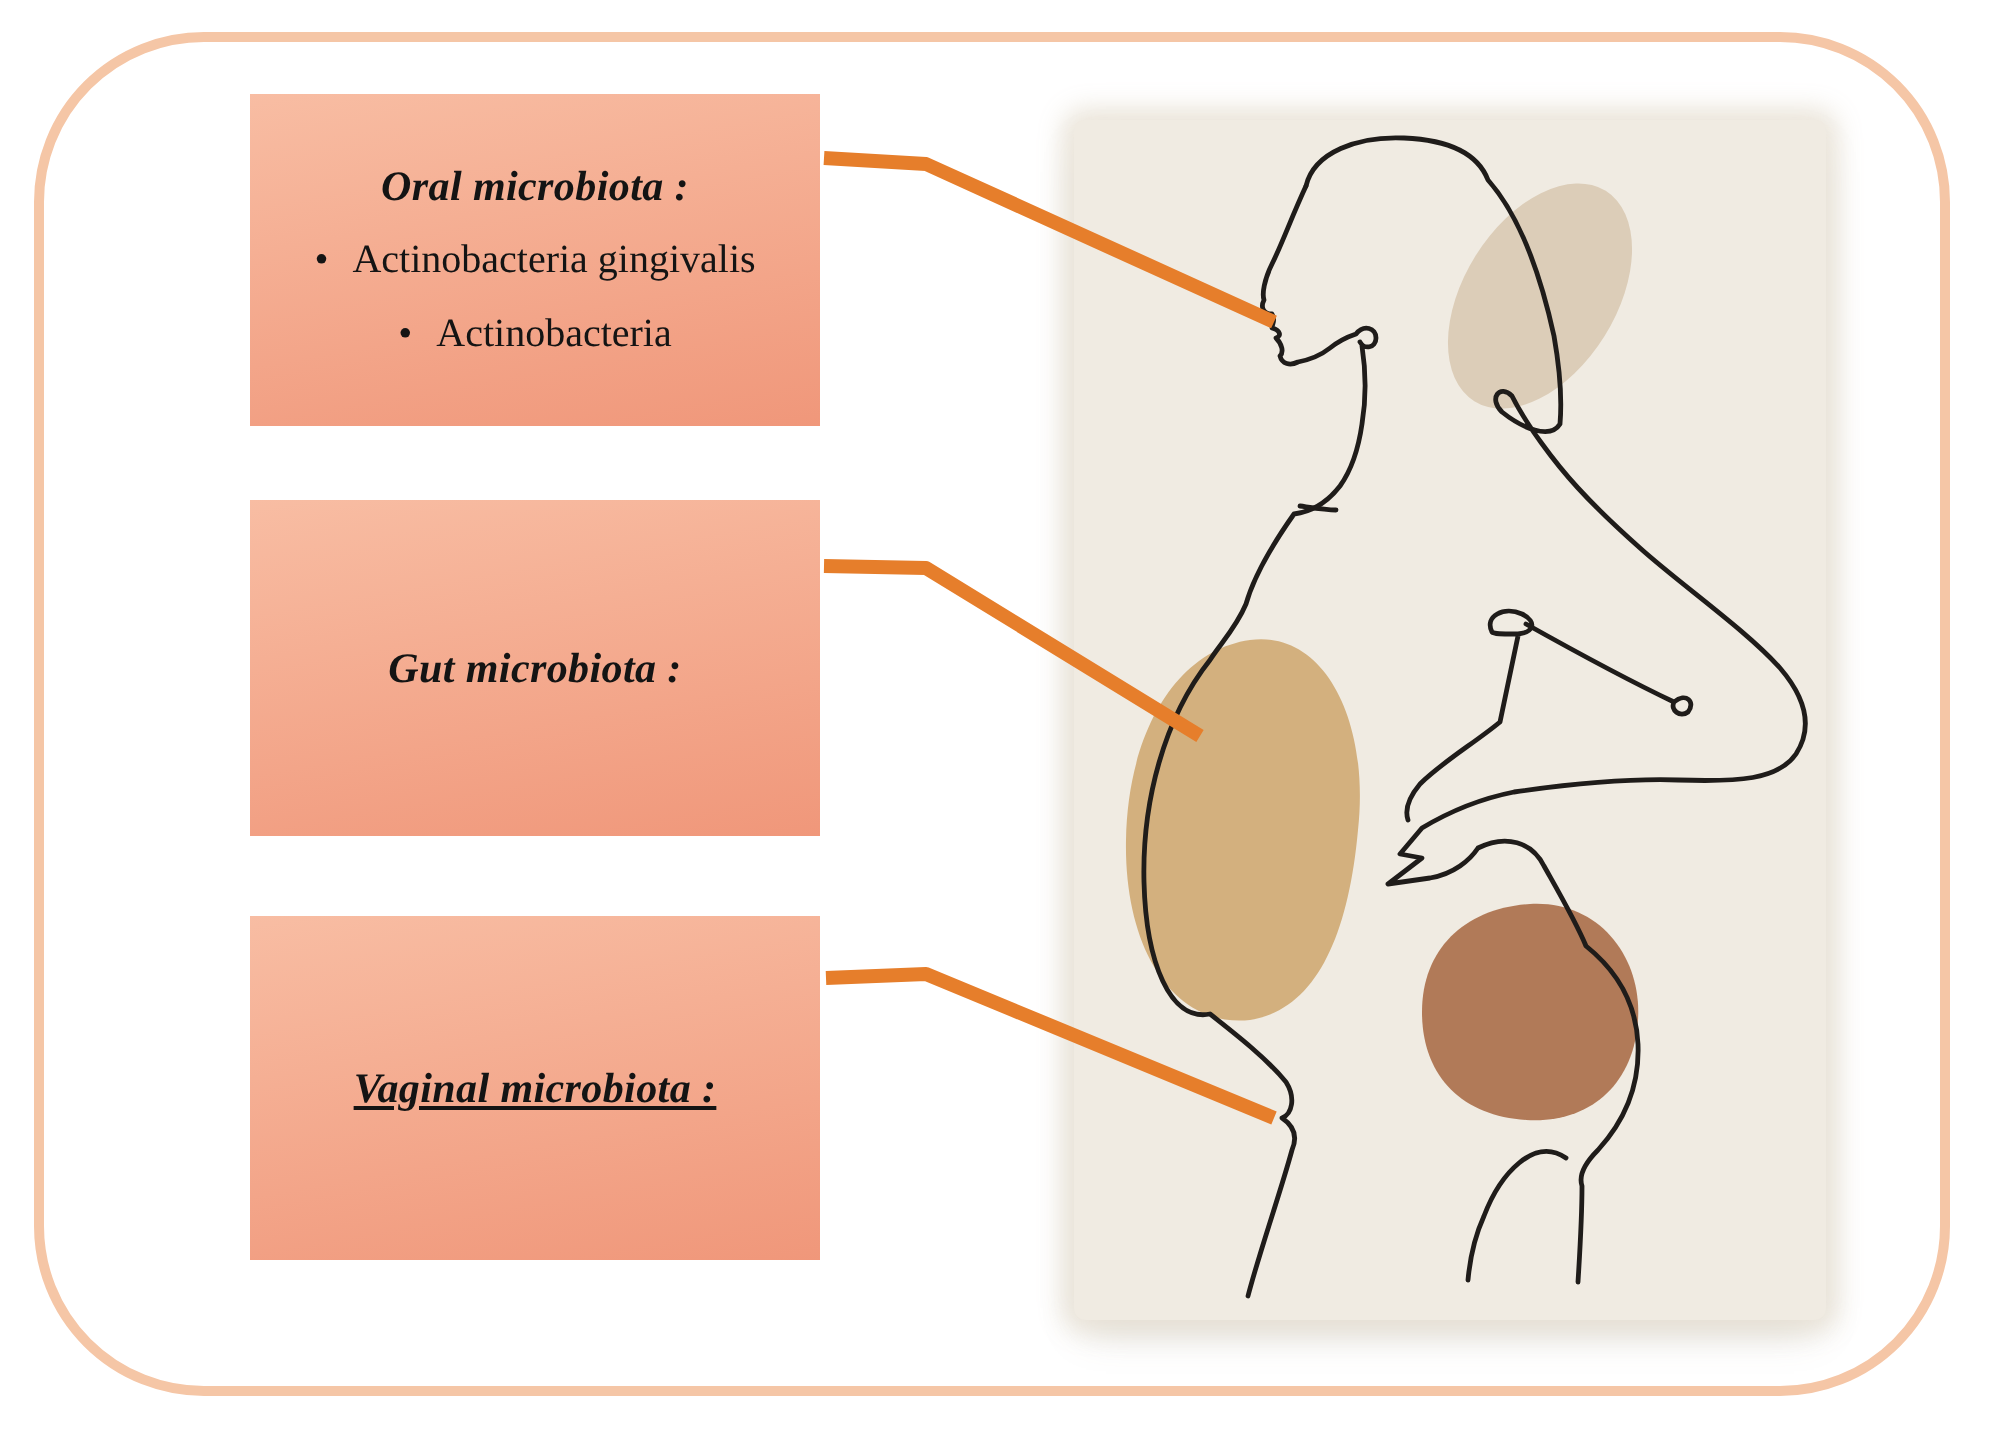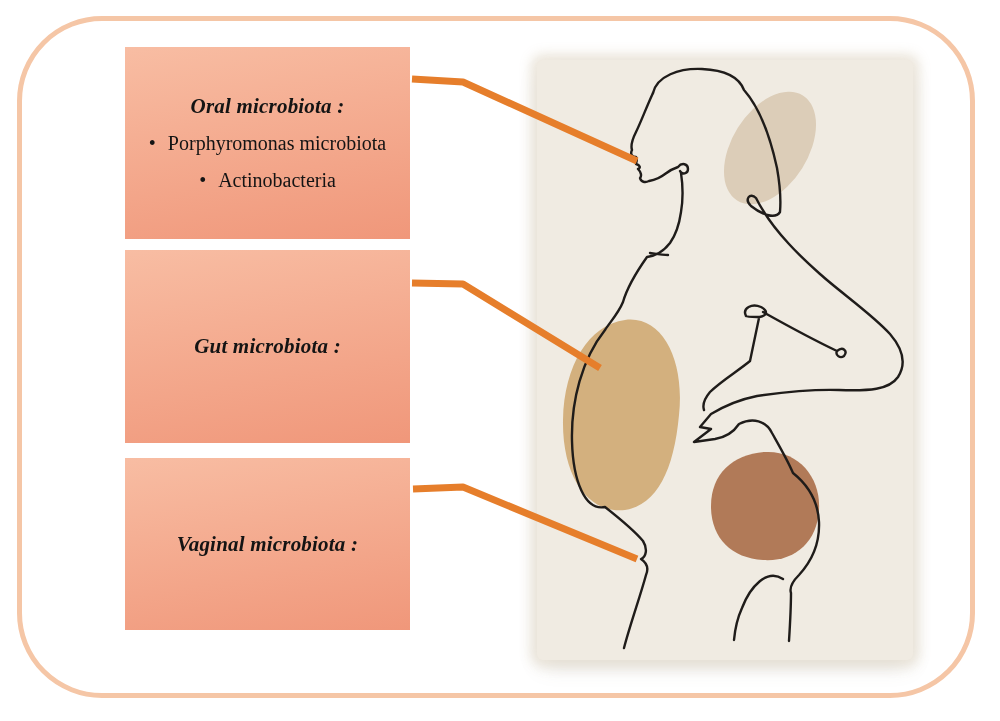--- a/index.html
+++ b/index.html
@@ -29,23 +29,23 @@
   
   .connectors{position:absolute;left:0;top:0;width:1000px;height:721px;z-index:2;pointer-events:none;}
   .connector{stroke:var(--connector,#e67e2b);stroke-width:7;fill:none;stroke-linejoin:round;stroke-linecap:butt;}
   
   .label-box{
     position:absolute;left:125px;width:285px;z-index:3;
     background:linear-gradient(170deg,var(--box-gradient-top,#f8bda3) 0%,var(--box-gradient-bottom,#f0977a) 100%);
     display:flex;flex-direction:column;justify-content:center;align-items:center;
     text-align:center;
   }
-  #box-oral{top:47px;height:192px;}
-  #box-gut{top:250px;height:193px;}
-  #box-vaginal{top:458px;height:172px;}
+  #box-oral{top:47px;height:166px;}
+  #box-gut{top:250px;height:168px;}
+  #box-vaginal{top:458px;height:172px;text-decoration:underline;}
   .box-title{
     font-weight:bold;font-style:italic;font-size:21px;line-height:37px;margin:0;
     color:var(--text,#141414);letter-spacing:0.2px;
   }
   .box-items{list-style:none;margin:0;padding:0;}
   .box-items li{font-size:20px;line-height:37px;white-space:nowrap;}
   .bullet::before{content:"\2022";margin-right:12px;font-size:20px;}
 </style>
 </head>
 <body>
@@ -73,21 +73,21 @@
 
   <svg class="connectors" viewBox="0 0 1000 721">
     <polyline class="connector" points="412,79 463,82 637,161"></polyline>
     <polyline class="connector" points="412,283 463,284 600,368"></polyline>
     <polyline class="connector" points="413,489 463,487 637,559"></polyline>
   </svg>
 
   <div class="label-box" id="box-oral">
     <p class="box-title">Oral microbiota :</p>
     <ul class="box-items">
-      <li class="bullet">Porphyromonas microbiota</li>
+      <li class="bullet">Actinobacteria gingivalis</li>
       <li class="bullet">Actinobacteria</li>
     </ul>
   </div>
 
   <div class="label-box" id="box-gut">
     <p class="box-title">Gut microbiota :</p>
   </div>
 
   <div class="label-box" id="box-vaginal">
     <p class="box-title">Vaginal microbiota :</p>

